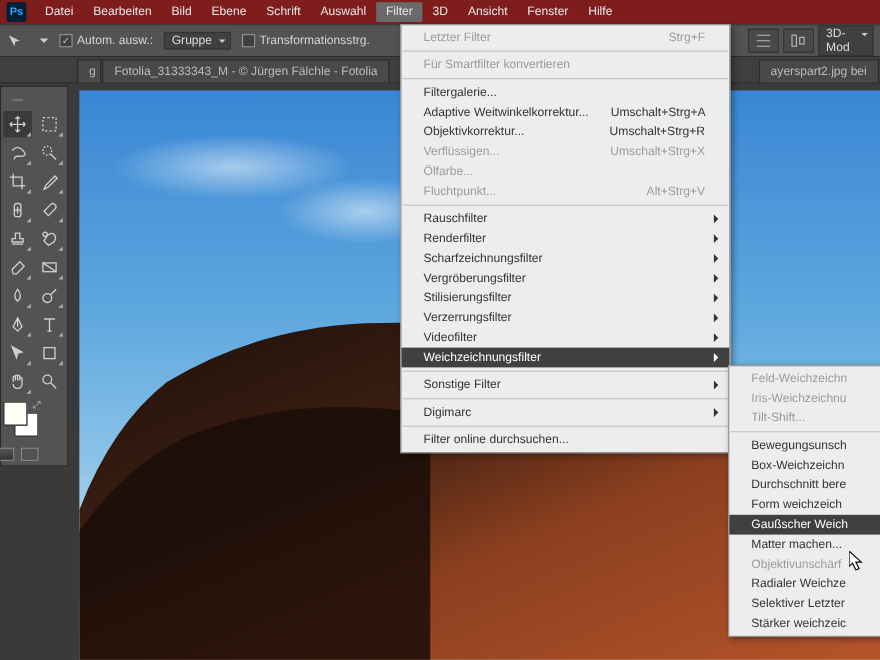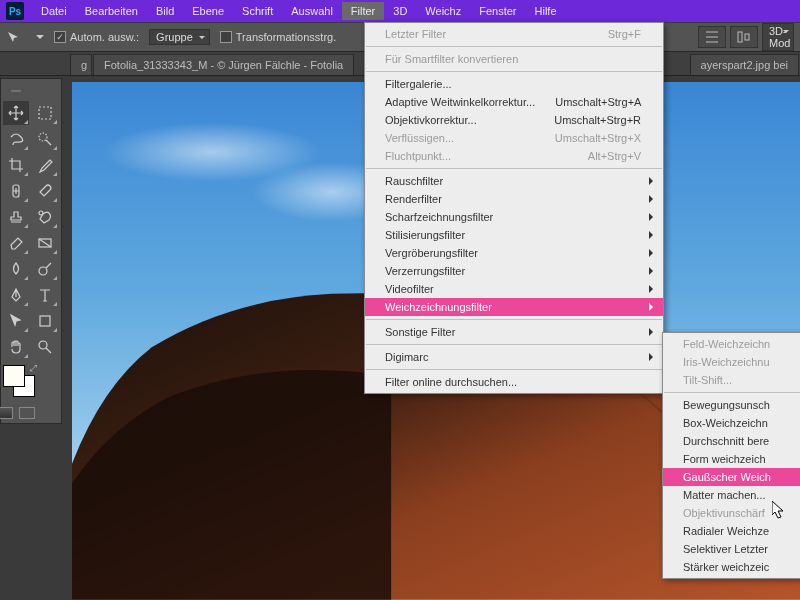--- a/index.html
+++ b/index.html
@@ -1,17 +1,17 @@
 <!DOCTYPE html>
 <html><head>
 <meta charset="utf-8">
 <style>
   * { margin:0; padding:0; box-sizing:border-box; font-family:"Segoe UI",Tahoma,sans-serif; user-select:none; }
   body { width:800px; height:600px; background:#535353; overflow:hidden; position:relative; }
-  .menubar { height:22px; background:#6d28d9; display:flex; align-items:center; padding:0 6px; color:#e8e8e8; font-size:11px; }
+  .menubar { height:22px; background:#7f1d1d; display:flex; align-items:center; padding:0 6px; color:#e8e8e8; font-size:11px; }
   .ps-logo { width:18px; height:18px; background:#001e36; color:#31a8ff; display:flex; align-items:center; justify-content:center; font-weight:bold; font-size:10px; border-radius:2px; margin-right:8px; }
   .menu-item { padding:3px 9px; cursor:default; }
   .menu-item.active { background:#6a6a6a; }
   .optbar { height:30px; background:#535353; border-top:1px solid #3a3a3a; border-bottom:1px solid #282828; display:flex; align-items:center; padding:0 6px; color:#d4d4d4; font-size:11px; gap:10px; }
   .opt-ico { width:20px; height:16px; display:flex; align-items:center; }
   .opt-ico svg { width:16px; height:14px; }
   .chk { display:flex; align-items:center; gap:4px; }
   .chk-box { width:12px; height:12px; border:1px solid #999; background:#3f3f3f; display:flex; align-items:center; justify-content:center; font-size:9px; color:#ccc; }
   .dd { background:#404040; border:1px solid #333; padding:1px 16px 1px 6px; position:relative; font-size:11px; color:#ddd; }
   .dd::after { content:""; position:absolute; right:4px; top:6px; border:3px solid transparent; border-top-color:#ccc; }
@@ -35,21 +35,21 @@
   .mode-row { display:flex; gap:6px; justify-content:center; margin-top:4px; }
   .mode-ico { width:16px; height:12px; border:1px solid #888; }
   .canvas { position:absolute; left:72px; top:6px; right:0; bottom:0; overflow:hidden; }
   .sky { position:absolute; inset:0; background:linear-gradient(to bottom,#3a86d4 0%,#5fa8df 40%,#8cc3e8 65%,#b4d7ee 80%); }
   .cloud { position:absolute; width:220px; height:60px; background:radial-gradient(ellipse at center,#e8f2fa 0%,rgba(232,242,250,0) 70%); opacity:.6; }
   .rock { position:absolute; bottom:0; left:0; right:0; height:60%; }
   .rock svg { width:100%; height:100%; }
   .ddmenu { position:absolute; top:22px; left:364px; width:300px; background:#ededed; border:1px solid #8a8a8a; box-shadow:2px 2px 6px rgba(0,0,0,.4); font-size:11px; color:#333; padding:2px 0; }
   .mi { display:flex; align-items:center; padding:3px 22px 3px 20px; position:relative; white-space:nowrap; }
   .mi.dis { color:#9b9b9b; }
-  .mi.hi { background:#ec4899; color:#fff; }
+  .mi.hi { background:#404040; color:#fff; }
   .mi .sc { margin-left:auto; padding-left:20px; }
   .mi .ar { position:absolute; right:6px; top:5px; border:4px solid transparent; border-left-color:#333; }
   .mi.hi .ar { border-left-color:#fff; }
   .sep { height:1px; background:#c0c0c0; margin:3px 1px; }
   .submenu { position:absolute; top:332px; left:662px; width:160px; background:#ededed; border:1px solid #8a8a8a; box-shadow:2px 2px 6px rgba(0,0,0,.4); font-size:11px; color:#333; padding:2px 0; }
   .cursor { position:absolute; top:501px; left:772px; pointer-events:none; z-index:999; }
 </style>
 </head>
 <body>
 
@@ -57,21 +57,21 @@
   <div class="ps-logo">Ps</div>
   <div id="menu-items" style="display: flex; align-items: center;">
       <div class="menu-item">Datei</div>
       <div class="menu-item">Bearbeiten</div>
       <div class="menu-item">Bild</div>
       <div class="menu-item">Ebene</div>
       <div class="menu-item">Schrift</div>
       <div class="menu-item">Auswahl</div>
       <div class="menu-item active">Filter</div>
       <div class="menu-item">3D</div>
-      <div class="menu-item">Weichz</div>
+      <div class="menu-item">Ansicht</div>
       <div class="menu-item">Fenster</div>
       <div class="menu-item">Hilfe</div>
     </div>
 </div>
 
 <div class="optbar">
   <div class="opt-ico">
       <svg viewBox="0 0 16 14">
         <path d="M2 2l10 5-4 1-1 4z" fill="#ccc"></path>
       </svg>
@@ -91,21 +91,21 @@
         <svg viewBox="0 0 16 14">
           <path d="M2 2h12M2 7h12M2 12h12"></path>
         </svg>
       </div>
     <div class="opt-btn">
         <svg viewBox="0 0 16 14">
           <rect x="2" y="2" width="4" height="10"></rect>
           <rect x="9" y="4" width="4" height="6"></rect>
         </svg>
       </div>
-    <div class="dd" style="width:32px;overflow:hidden">3D-Mod</div>
+    <div class="dd" style="width:50px;overflow:hidden">3D-Mod</div>
   </div>
 </div>
 
 <div class="tabs">
   <div class="tab" style="width:18px">g</div>
   <div class="tab">Fotolia_31333343_M - © Jürgen Fälchle - Fotolia</div>
   <div class="tab right">ayerspart2.jpg bei</div>
 </div>
 
 <div class="work">
@@ -297,42 +297,45 @@
     </div>
     <div class="mi">
       <span>Objektivkorrektur...</span>
       <span class="sc">Umschalt+Strg+R</span>
     </div>
     <div class="mi dis">
       <span>Verflüssigen...</span>
       <span class="sc">Umschalt+Strg+X</span>
     </div>
     <div class="mi dis">
+      <span>Ölfarbe...</span>
+    </div>
+    <div class="mi dis">
       <span>Fluchtpunkt...</span>
       <span class="sc">Alt+Strg+V</span>
     </div>
     <div class="sep"></div>
     <div class="mi">
       <span>Rauschfilter</span>
       <span class="ar"></span>
     </div>
     <div class="mi">
       <span>Renderfilter</span>
       <span class="ar"></span>
     </div>
     <div class="mi">
       <span>Scharfzeichnungsfilter</span>
       <span class="ar"></span>
     </div>
     <div class="mi">
+      <span>Vergröberungsfilter</span>
+      <span class="ar"></span>
+    </div>
+    <div class="mi">
       <span>Stilisierungsfilter</span>
-      <span class="ar"></span>
-    </div>
-    <div class="mi">
-      <span>Vergröberungsfilter</span>
       <span class="ar"></span>
     </div>
     <div class="mi">
       <span>Verzerrungsfilter</span>
       <span class="ar"></span>
     </div>
     <div class="mi">
       <span>Videofilter</span>
       <span class="ar"></span>
     </div>

